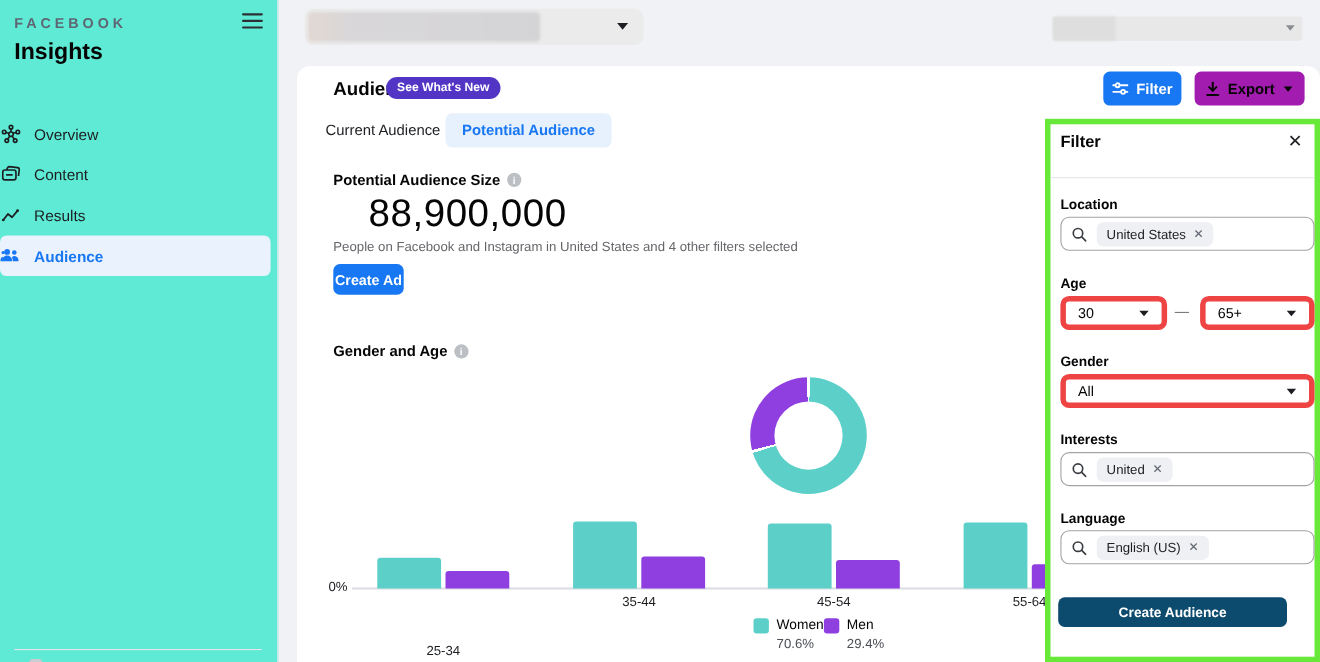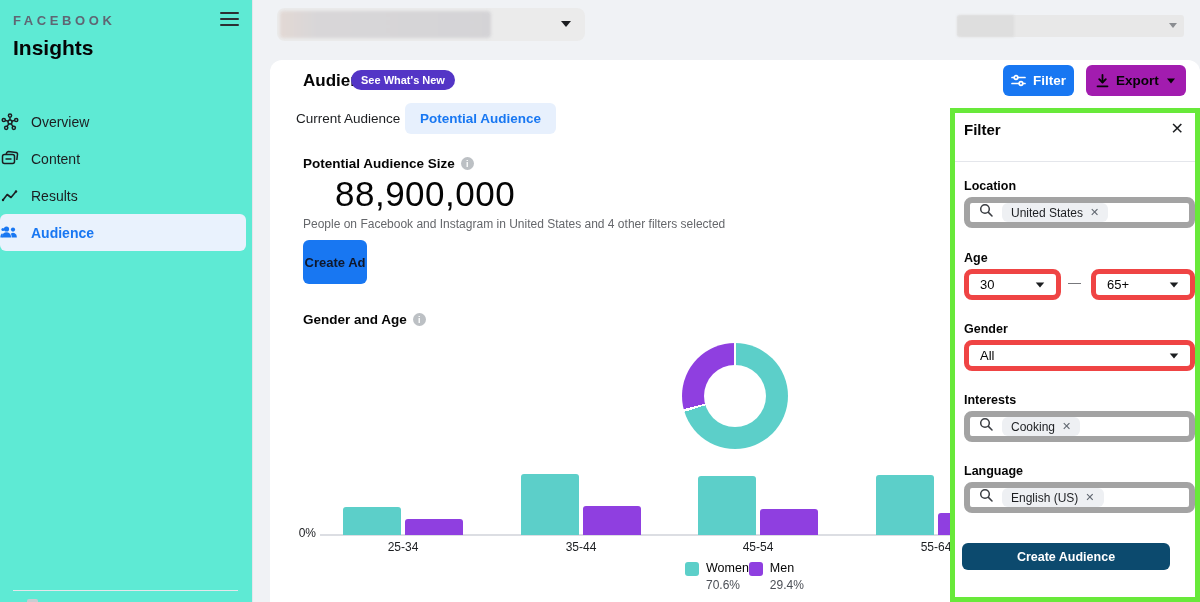--- a/index.html
+++ b/index.html
@@ -44,21 +44,21 @@
   .btn-export .caret { border-top-color:#050505; transform:scale(.8); }
   .tab-plain { position:absolute; left:26px; top:51px; font-size:13.5px; font-weight:500; color:#1c1e21; cursor:pointer; }
   .tab-pill { position:absolute; left:135px; top:43px; height:31px; line-height:31px; padding:0 15px; background:#e7f0fd;
       color:#1877f2; font-size:13.5px; font-weight:700; border-radius:6px; cursor:pointer; }
   .section-label { font-size:13.5px; font-weight:700; color:#050505; display:flex; align-items:center; gap:6px; }
   .pas-label { position:absolute; left:33px; top:96px; }
   .info-icon { width:13px; height:13px; border-radius:50%; background:#bcc0c4; color:#fff; font-size:9px; font-weight:700;
       display:inline-flex; align-items:center; justify-content:center; font-style:normal; }
   .big-number { position:absolute; left:32px; top:114px; font-size:35px; font-weight:400; color:#050505; letter-spacing:.5px;margin-left:33px; }
   .pas-desc { position:absolute; left:33px; top:157px; font-size:12px; color:#65676b; }
-  .btn-create-ad { position:absolute; left:33px; top:180px; width:64px; height:44px; background:#1877f2; color:#0f172a; font-size:13px; }
+  .btn-create-ad { position:absolute; left:33px; top:180px; width:64px; height:28px; background:#1877f2; color:#ffffff; font-size:13px; }
   .ga-label { position:absolute; left:33px; top:252px; }
 
   
   .donut { position:absolute; left:412px; top:283px; width:106px; height:106px; border-radius:50%; }
   .donut-hole { position:absolute; left:22px; top:22px; width:62px; height:62px; border-radius:50%; background:#fff; }
   .axis-line { position:absolute; left:50px; top:474px; width:640px; height:2px; background:#dcdee3; }
   .zero-label { position:absolute; left:14px; top:466px; width:32px; text-align:right; font-size:12px; color:#1c1e21; }
   .bar { position:absolute; border-radius:3px 3px 0 0; }
   .x-label { position:absolute; top:480px; width:80px; text-align:center; font-size:12px; color:#1c1e21; }
   .legend { position:absolute; left:415px; top:501px; display:flex; }
@@ -68,22 +68,22 @@
   .legend-pct { font-size:12px; color:#4b4f56; margin-top:3px; }
 
   
   .filter-panel { position:absolute; left:950px; top:108px; width:250px; height:494px; background:#fff;
       border:5px solid #68e93a; }
   .fp-inner { position:relative; width:100%; height:100%; }
   .fp-title { position:absolute; left:9px; top:8px; font-size:15px; font-weight:700; color:#050505; }
   .fp-close { position:absolute; right:11px; top:6px; font-size:16px; color:#1c1e21; cursor:pointer; }
   .fp-divider { position:absolute; left:0; right:0; top:48px; height:1px; background:#e4e6eb; }
   .fp-label { position:absolute; left:9px; font-size:12.5px; font-weight:700; color:#050505; }
-  .fp-input { position:absolute; left:9px; right:0; height:31px; border:6px solid #a3a3a3; border-radius:8px;
-      display:flex; padding-left:9px; gap:9px; background:#fff; }
+  .fp-input { position:absolute; left:9px; right:0; height:31px; border:1px solid #a3a3a3; border-radius:8px;
+      display:flex; align-items:center; padding-left:9px; gap:9px; background:#fff; }
   .chip { display:inline-flex; align-items:center; gap:7px; background:#eef0f3; border-radius:6px; padding:4px 9px;
       font-size:12px; color:#1c1e21; }
   .chip-x { font-size:11px; color:#606770; cursor:pointer; }
   .dd-box { position:absolute; height:31px; border:5px solid #ef4444; border-radius:8px; background:#fff;
       display:flex; align-items:center; justify-content:space-between; padding:0 11px; font-size:13px; color:#050505; cursor:pointer; }
   .dd-box .caret { transform:scale(.85); }
   .age-dash { position:absolute; left:113px; top:162px; font-size:13px; color:#65676b; }
   .fp-link { position:absolute; left:0; right:0; top:432px; text-align:center; font-size:12.5px; color:#1877f2; font-weight:500; cursor:pointer; }
   .btn-create-audience { position:absolute; left:7px; top:430px; width:208px; height:27px; background:#0c4a6e; color:#fff;
       font-size:12.5px; border-radius:6px; }
@@ -210,21 +210,21 @@
 
     <div class="donut" style="background: conic-gradient(rgb(255, 255, 255) 0deg, rgb(255, 255, 255) 1.5deg, rgb(92, 207, 201) 1.5deg, rgb(92, 207, 201) 252.66deg, rgb(255, 255, 255) 252.66deg, rgb(255, 255, 255) 255.66deg, rgb(143, 63, 224) 255.66deg, rgb(143, 63, 224) 358.5deg, rgb(255, 255, 255) 358.5deg, rgb(255, 255, 255) 360deg);">
       <div class="donut-hole"></div>
     </div>
 
     <div class="zero-label">0%</div>
     <div class="axis-line"></div>
     <div id="bar-chart">
         <div class="bar" style="left: 73px; top: 447px; width: 58px; height: 28px; background: rgb(92, 207, 201);"></div>
         <div class="bar" style="left: 135px; top: 459px; width: 58px; height: 16px; background: rgb(143, 63, 224);"></div>
-        <div class="x-label" style="left: 93px;">25-34</div>
+        <div class="x-label" style="left: 93px; margin-top: 44px;">25-34</div>
         <div class="bar" style="left: 251px; top: 414px; width: 58px; height: 61px; background: rgb(92, 207, 201);"></div>
         <div class="bar" style="left: 313px; top: 446px; width: 58px; height: 29px; background: rgb(143, 63, 224);"></div>
         <div class="x-label" style="left: 271px;">35-44</div>
         <div class="bar" style="left: 428px; top: 416px; width: 58px; height: 59px; background: rgb(92, 207, 201);"></div>
         <div class="bar" style="left: 490px; top: 449px; width: 58px; height: 26px; background: rgb(143, 63, 224);"></div>
         <div class="x-label" style="left: 448px;">45-54</div>
         <div class="bar" style="left: 606px; top: 415px; width: 58px; height: 60px; background: rgb(92, 207, 201);"></div>
         <div class="bar" style="left: 668px; top: 453px; width: 58px; height: 22px; background: rgb(143, 63, 224);"></div>
         <div class="x-label" style="left: 626px;">55-64</div>
       </div>
@@ -282,21 +282,21 @@
         <span class="caret"></span>
       </div>
 
       <div class="fp-label" style="top:280px">Interests</div>
       <div class="fp-input" style="top:298px">
         <svg width="14" height="14" viewBox="0 0 14 14" fill="none" stroke="#3a3d42" stroke-width="1.5" stroke-linecap="round">
           <circle cx="6" cy="6" r="4.3"></circle>
             <line x1="9.4" y1="9.4" x2="13" y2="13"></line>
         </svg>
         <span class="chip">
-          <span>Cooking</span>
+          <span>United</span>
           <span class="chip-x">✕</span>
         </span>
       </div>
 
       <div class="fp-label" style="top:351px">Language</div>
       <div class="fp-input" style="top:369px">
         <svg width="14" height="14" viewBox="0 0 14 14" fill="none" stroke="#3a3d42" stroke-width="1.5" stroke-linecap="round">
           <circle cx="6" cy="6" r="4.3"></circle>
             <line x1="9.4" y1="9.4" x2="13" y2="13"></line>
         </svg>

